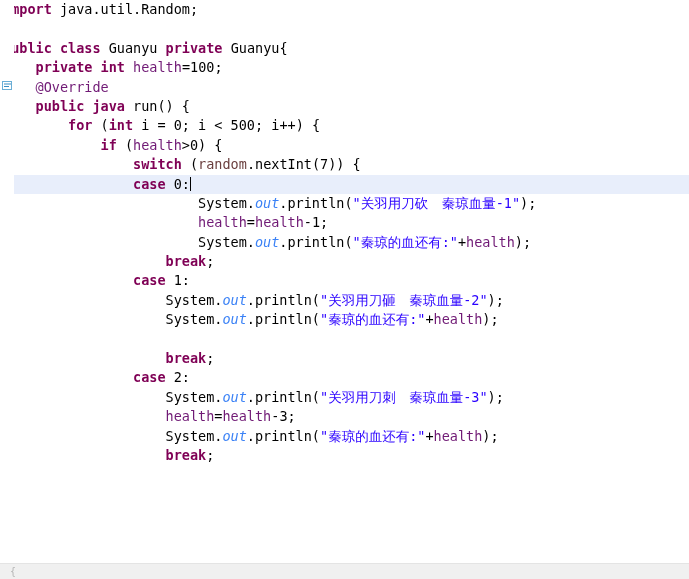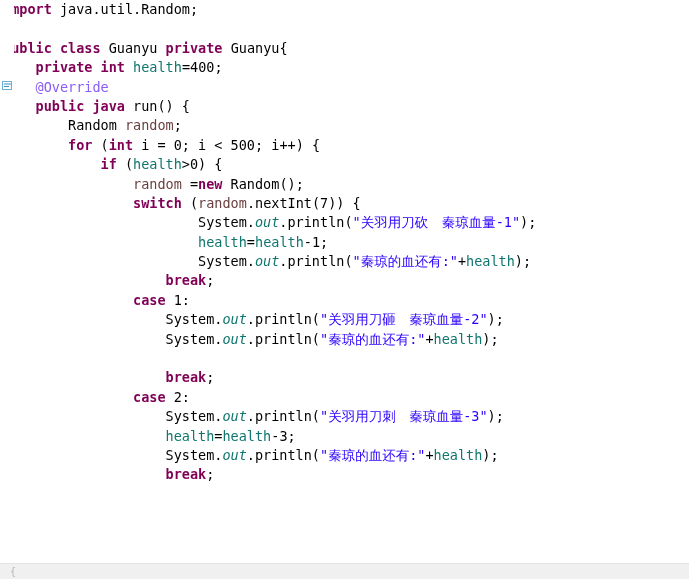--- a/index.html
+++ b/index.html
@@ -61,24 +61,24 @@
     letter-spacing: 0px;
     padding-left: 3px;
   }
   .line.hl {
     background: #e8eefb;
   }
 
   
   .kw   { color: #7f0055; font-weight: bold; }
   .str  { color: #2a00ff; }
-  .fld  { color: #0f766e; }
-  .fldi { color: #0f766e; font-style: italic; }
+  .fld  { color: #701a75; }
+  .fldi { color: #3b82f6; font-style: italic; }
   .loc  { color: #6a3e3e; }
-  .ann  { color: #8b5cf6; }
+  .ann  { color: #701a75; }
   .plain{ color: #000000; }
 
   
   .caret {
     display: inline-block;
     width: 1px;
     height: 14px;
     background: #000000;
     vertical-align: -2px;
     margin-left: 0px;
@@ -115,28 +115,27 @@
       <rect x="0.5" y="1.5" width="9" height="8" fill="#ffffff" stroke="#6aaed6" stroke-width="1"></rect>
       <line x1="2" y1="4" x2="9" y2="4" stroke="#3a8fc4" stroke-width="1"></line>
       <line x1="2" y1="6.5" x2="7" y2="6.5" stroke="#3a8fc4" stroke-width="1"></line>
     </svg>
   </span>
 
   <div class="code-area" id="code-area">
       <div class="line"><span class="kw">import</span><span class="plain"> java.util.Random;</span></div>
       <div class="line"><span class="plain"></span></div>
       <div class="line"><span class="kw">public</span><span class="plain"> </span><span class="kw">class</span><span class="plain"> Guanyu </span><span class="kw">private</span><span class="plain"> Guanyu{</span></div>
-      <div class="line"><span class="plain">    </span><span class="kw">private</span><span class="plain"> </span><span class="kw">int</span><span class="plain"> </span><span class="fld">health</span><span class="plain">=400;</span></div>
+      <div class="line"><span class="plain">    </span><span class="kw">private</span><span class="plain"> </span><span class="kw">int</span><span class="plain"> </span><span class="fld">health</span><span class="plain">=100;</span></div>
       <div class="line"><span class="plain">    </span><span class="ann">@Override</span></div>
       <div class="line"><span class="plain">    </span><span class="kw">public</span><span class="plain"> </span><span class="kw">java</span><span class="plain"> run() {</span></div>
-      <div class="line"><span class="plain">        Random </span><span class="loc">random</span><span class="plain">;</span></div>
       <div class="line"><span class="plain">        </span><span class="kw">for</span><span class="plain"> (</span><span class="kw">int</span><span class="plain"> i = 0; i &lt; 500; i++) {</span></div>
       <div class="line"><span class="plain">            </span><span class="kw">if</span><span class="plain"> (</span><span class="fld">health</span><span class="plain">&gt;0) {</span></div>
-      <div class="line"><span class="plain">                </span><span class="loc">random</span><span class="plain"> =</span><span class="kw">new</span><span class="plain"> Random();</span></div>
       <div class="line"><span class="plain">                </span><span class="kw">switch</span><span class="plain"> (</span><span class="loc">random</span><span class="plain">.nextInt(7)) {</span></div>
+      <div class="line hl"><span class="plain">                </span><span class="kw">case</span><span class="plain"> 0:</span><span class="caret"></span></div>
       <div class="line"><span class="plain">                        System.</span><span class="fldi">out</span><span class="plain">.println(</span><span class="str">"关羽用刀砍　秦琼血量-1"</span><span class="plain">);</span></div>
       <div class="line"><span class="plain">                        </span><span class="fld">health</span><span class="plain">=</span><span class="fld">health</span><span class="plain">-1;</span></div>
       <div class="line"><span class="plain">                        System.</span><span class="fldi">out</span><span class="plain">.println(</span><span class="str">"秦琼的血还有:"</span><span class="plain">+</span><span class="fld">health</span><span class="plain">);</span></div>
       <div class="line"><span class="plain">                    </span><span class="kw">break</span><span class="plain">;</span></div>
       <div class="line"><span class="plain">                </span><span class="kw">case</span><span class="plain"> 1:</span></div>
       <div class="line"><span class="plain">                    System.</span><span class="fldi">out</span><span class="plain">.println(</span><span class="str">"关羽用刀砸　秦琼血量-2"</span><span class="plain">);</span></div>
       <div class="line"><span class="plain">                    System.</span><span class="fldi">out</span><span class="plain">.println(</span><span class="str">"秦琼的血还有:"</span><span class="plain">+</span><span class="fld">health</span><span class="plain">);</span></div>
       <div class="line"><span class="plain"></span></div>
       <div class="line"><span class="plain">                    </span><span class="kw">break</span><span class="plain">;</span></div>
       <div class="line"><span class="plain">                </span><span class="kw">case</span><span class="plain"> 2:</span></div>

